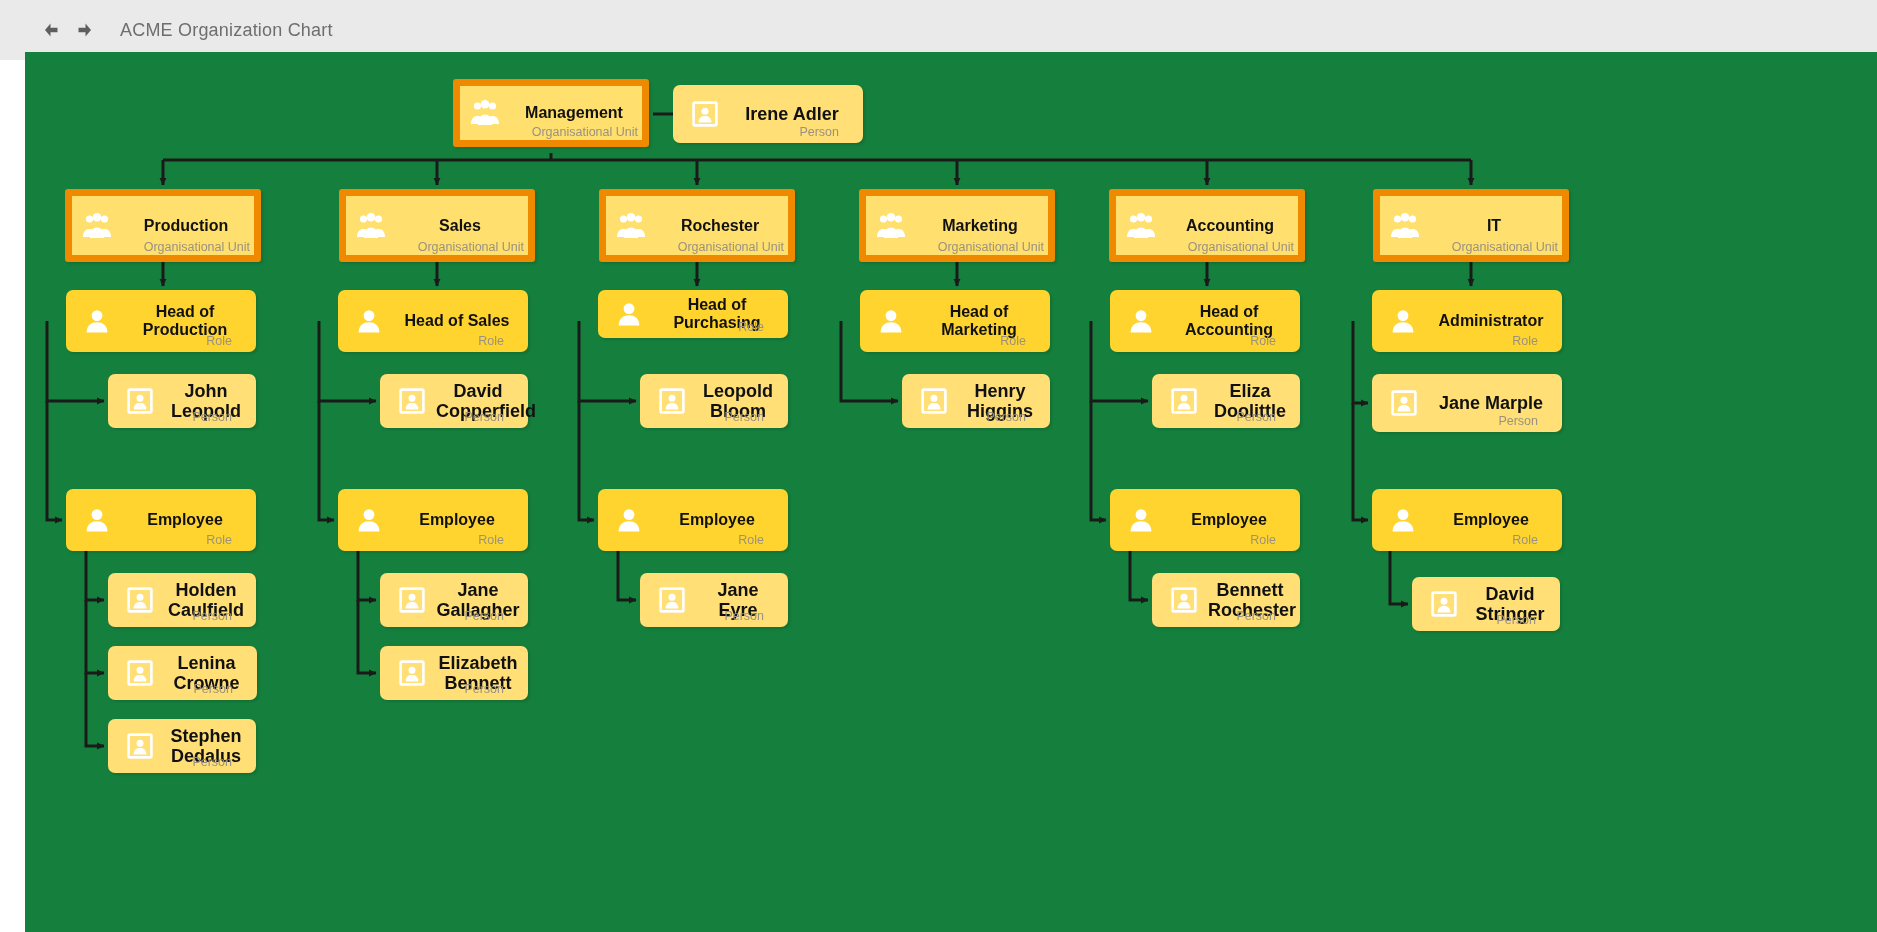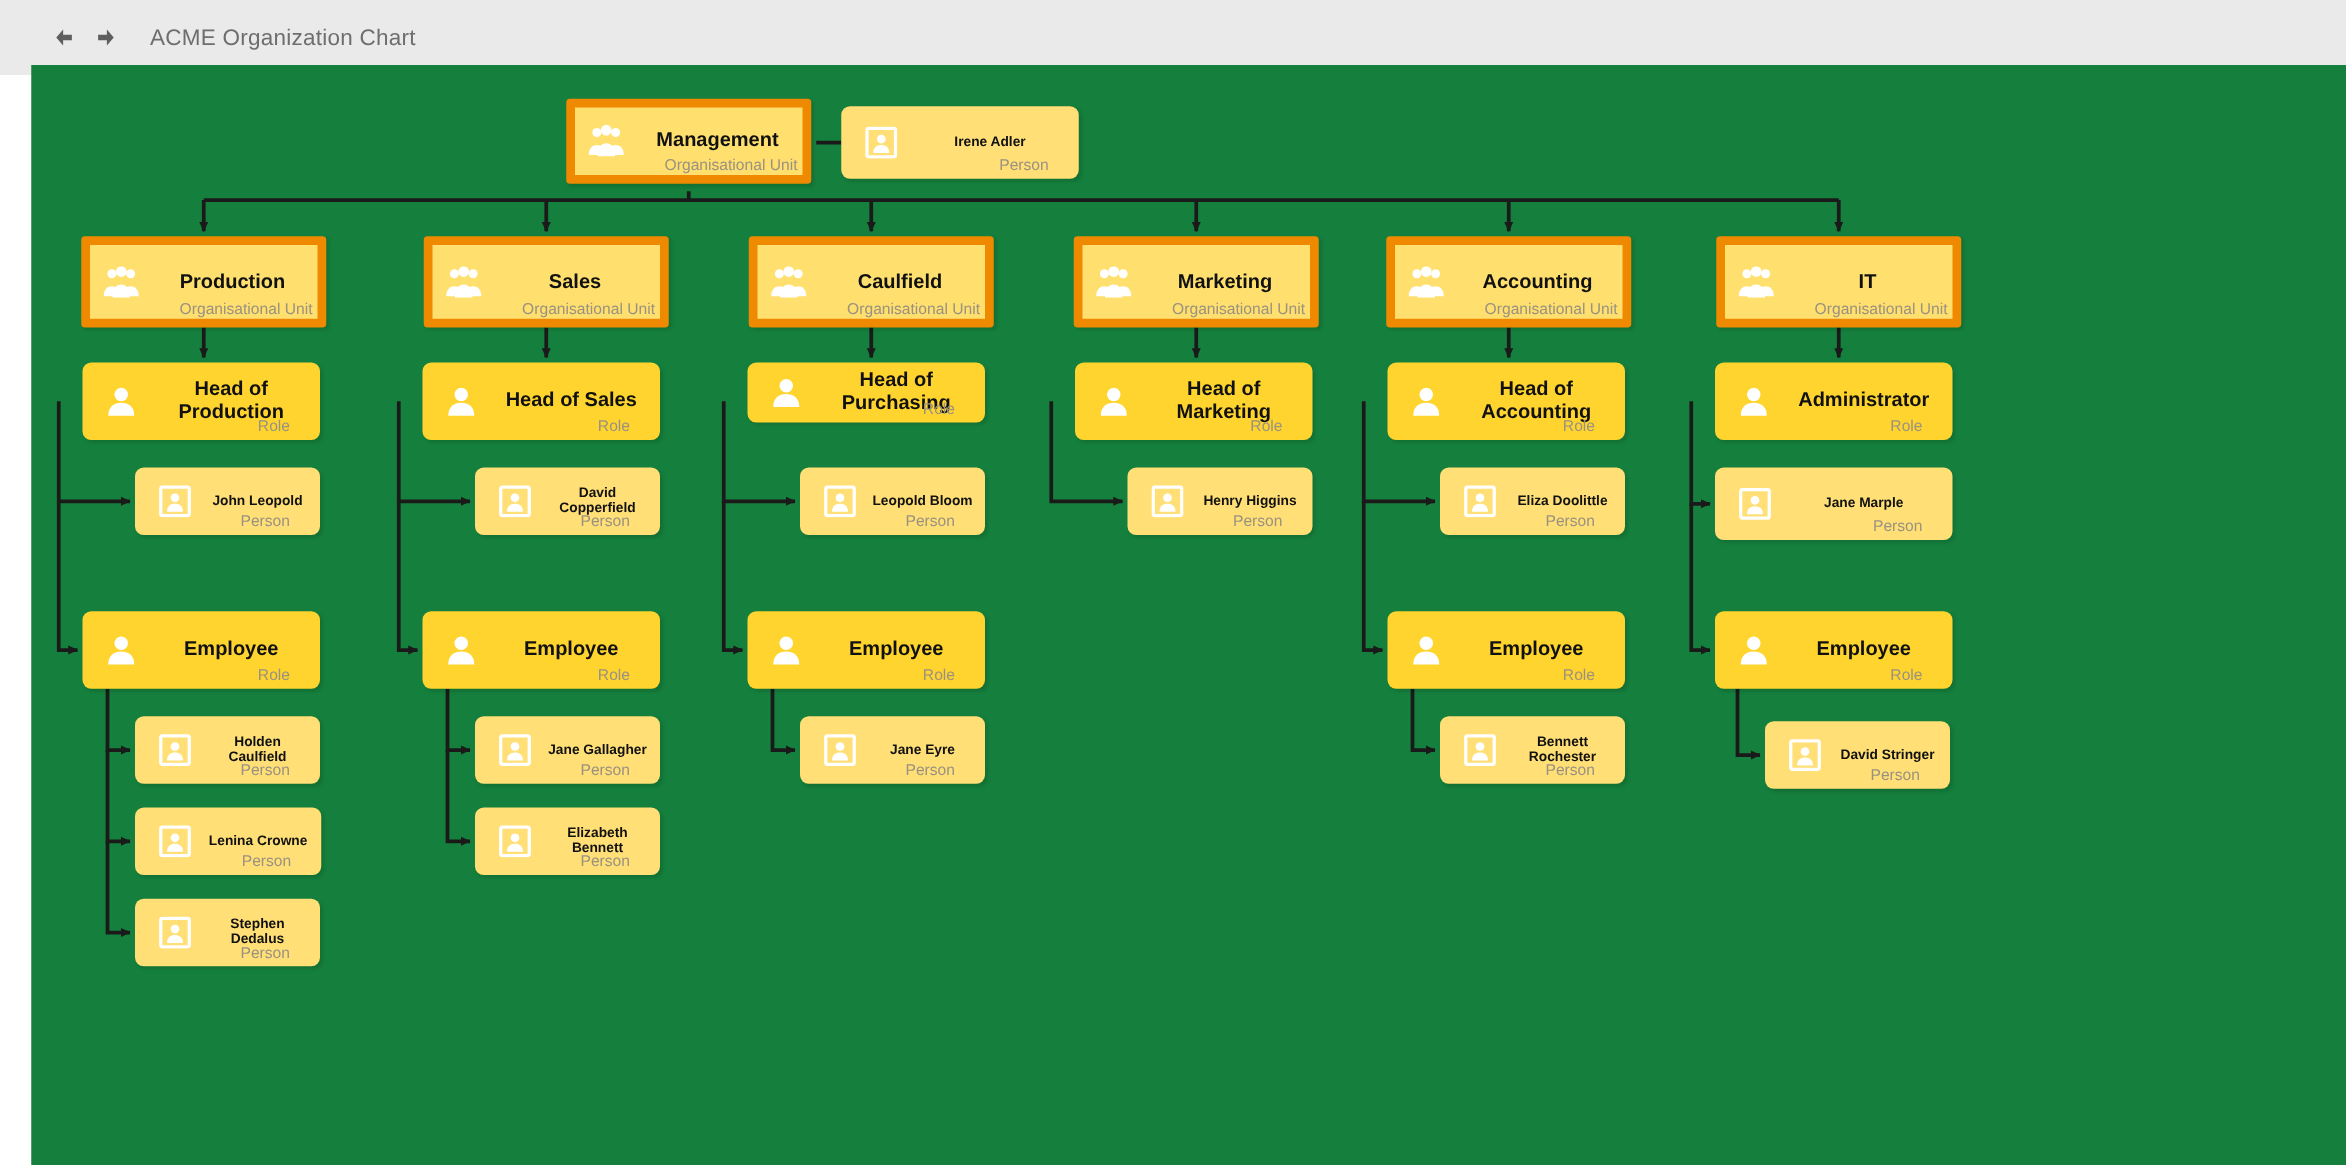--- a/index.html
+++ b/index.html
@@ -86,21 +86,21 @@
 
   .n-unit.sel {
     border: 7px solid #ef8a00;
     border-radius: 3px;
     box-shadow: 2px 2px 3px rgba(0,0,0,.13);
   }
   .n-unit.sel .ico { left: 8px; }
   .n-unit.sel .ttl { left: 50px; right: 4px; }
   .n-unit.sel .sub { right: 4px; bottom: 1px; }
 
-  .n-person .ttl { font-size: 11px; font-weight: bold; }
+  .n-person .ttl { font-size: 18px; font-weight: bold; }
   .n-person .ico { left: 18px; width: 28px; height: 28px; }
   .n-role .ttl  { font-weight: bold; }
   .n-unit .ttl  { font-weight: bold; }
 </style>
 </head>
 <body>
 
 <div id="topbar">
   <div class="navarrow">
     <svg width="20" height="20" viewBox="0 0 20 20" fill="currentColor">
@@ -231,21 +231,21 @@
           <span class="ico">
             <svg width="30" height="26" viewBox="0 0 30 26" fill="currentColor">
               <circle cx="7.5" cy="6" r="3.6"></circle>
               <circle cx="22.5" cy="6" r="3.6"></circle>
               <circle cx="15" cy="4.2" r="4.3"></circle>
               <path d="M1 24 C1 18.5 4 16 7.5 16 C11 16 14 18.5 14 24 Z"></path>
               <path d="M16 24 C16 18.5 19 16 22.5 16 C26 16 29 18.5 29 24 Z"></path>
               <path d="M8 25 C8 17.8 11 14.6 15 14.6 C19 14.6 22 17.8 22 25 Z"></path>
             </svg>
           </span>
-          <span class="ttl">Caulfield</span>
+          <span class="ttl">Rochester</span>
           <span class="sub">Organisational Unit</span>
         </div>
         <div class="node n-unit sel" style="left: 834px; top: 137px; width: 196px; height: 73px;">
           <span class="ico">
             <svg width="30" height="26" viewBox="0 0 30 26" fill="currentColor">
               <circle cx="7.5" cy="6" r="3.6"></circle>
               <circle cx="22.5" cy="6" r="3.6"></circle>
               <circle cx="15" cy="4.2" r="4.3"></circle>
               <path d="M1 24 C1 18.5 4 16 7.5 16 C11 16 14 18.5 14 24 Z"></path>
               <path d="M16 24 C16 18.5 19 16 22.5 16 C26 16 29 18.5 29 24 Z"></path>

